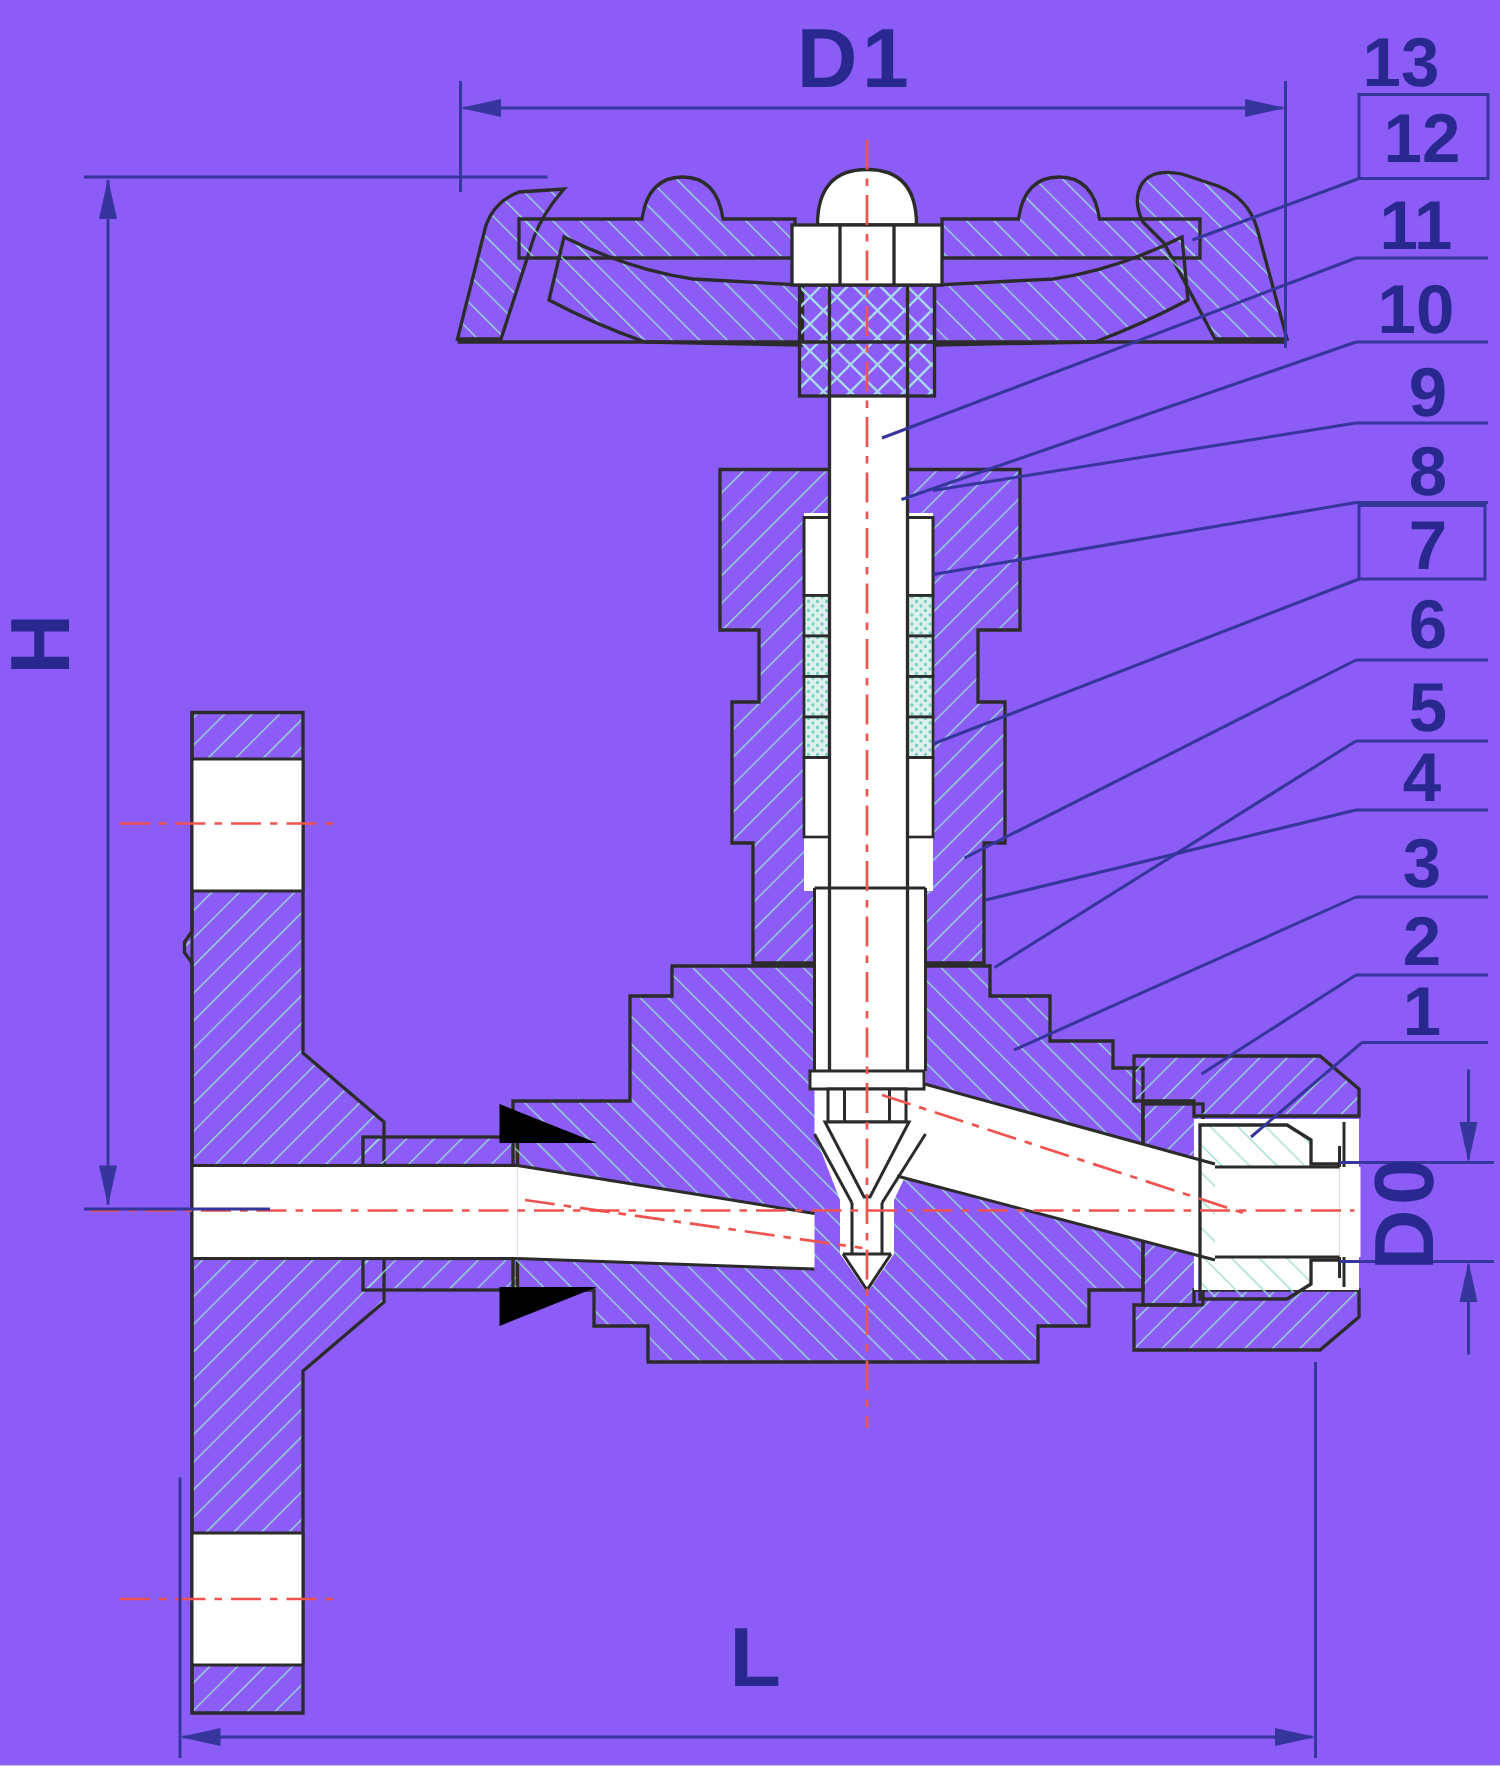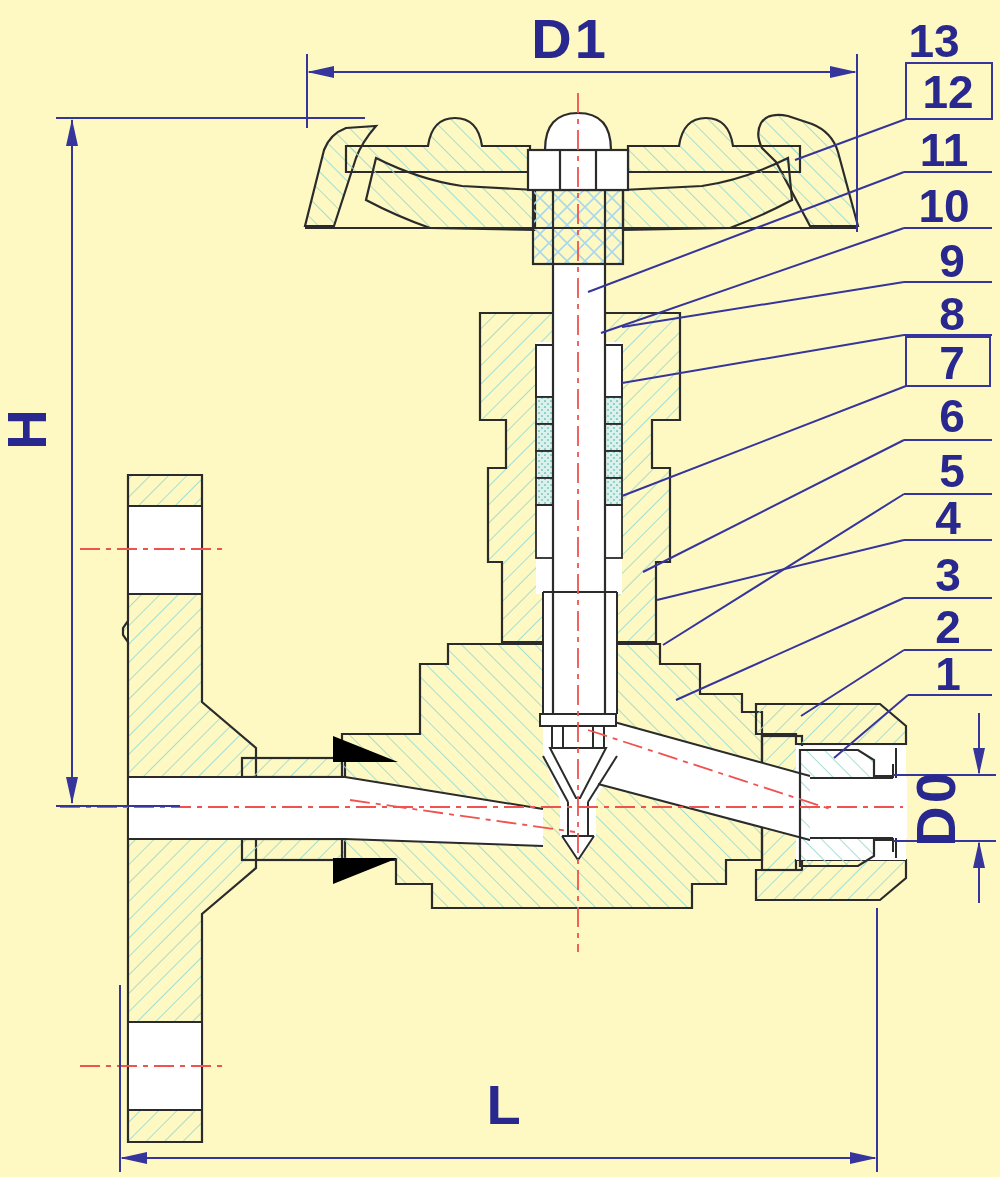--- a/index.html
+++ b/index.html
@@ -1,16 +1,16 @@
 <!DOCTYPE html>
 <html><head>
 <meta charset="utf-8">
 <style>
   html,body{margin:0;padding:0;background:#ffffff;}
-  .stage{position:relative;width:1000px;height:1177px;background:#fef9c3;overflow:hidden;
+  .stage{position:relative;width:1000px;height:1177px;background:#8b5cf6;overflow:hidden;
          font-family:"Liberation Sans", sans-serif;}
   svg{position:absolute;left:0;top:0;}
   text{font-family:"Liberation Sans", sans-serif;}
   .dimtxt{fill:#28288e;font-weight:700;font-size:56px;letter-spacing:3px;}
   .numtxt{fill:#28288e;font-weight:700;font-size:46px;}
 </style>
 </head>
 <body>
 
 <div class="stage">

